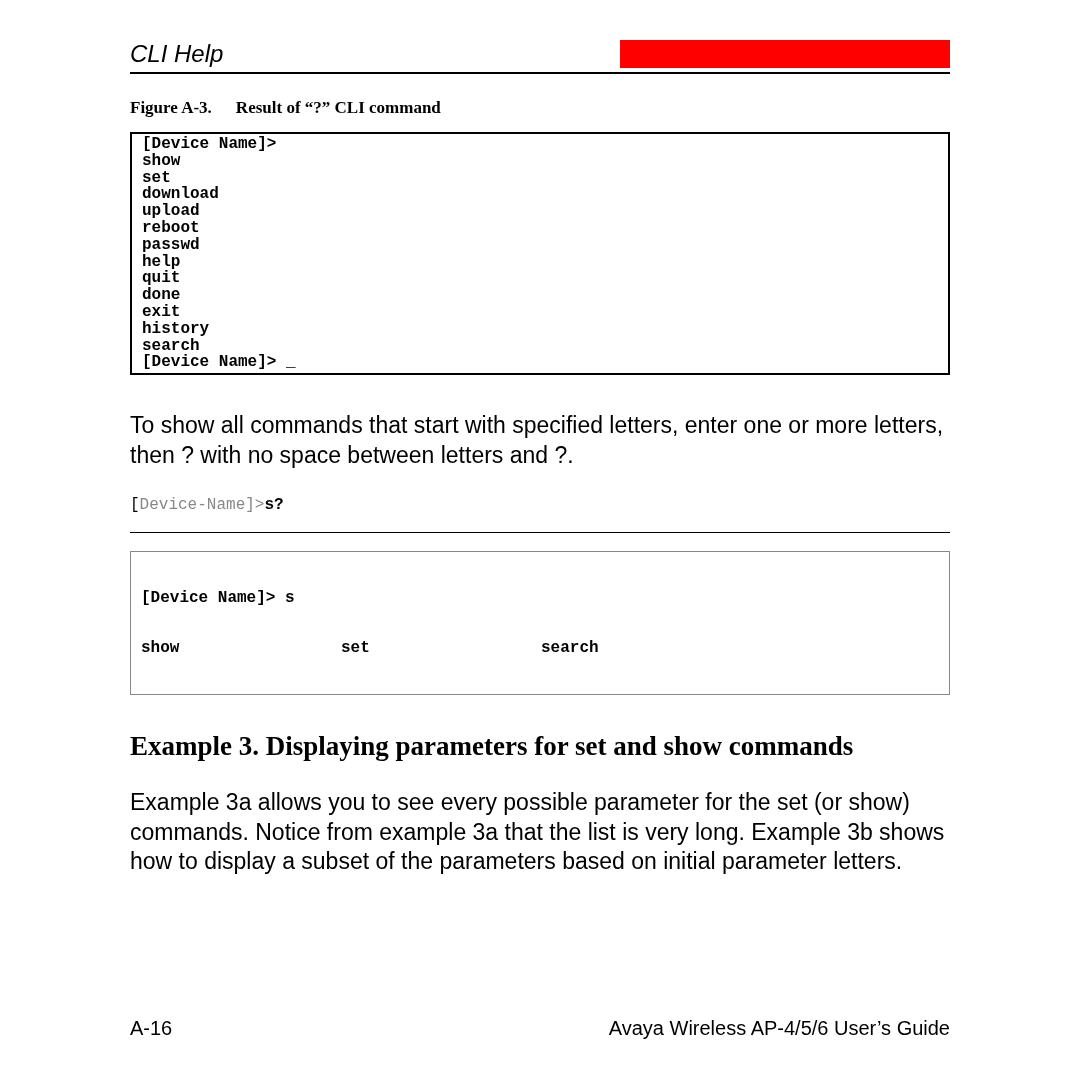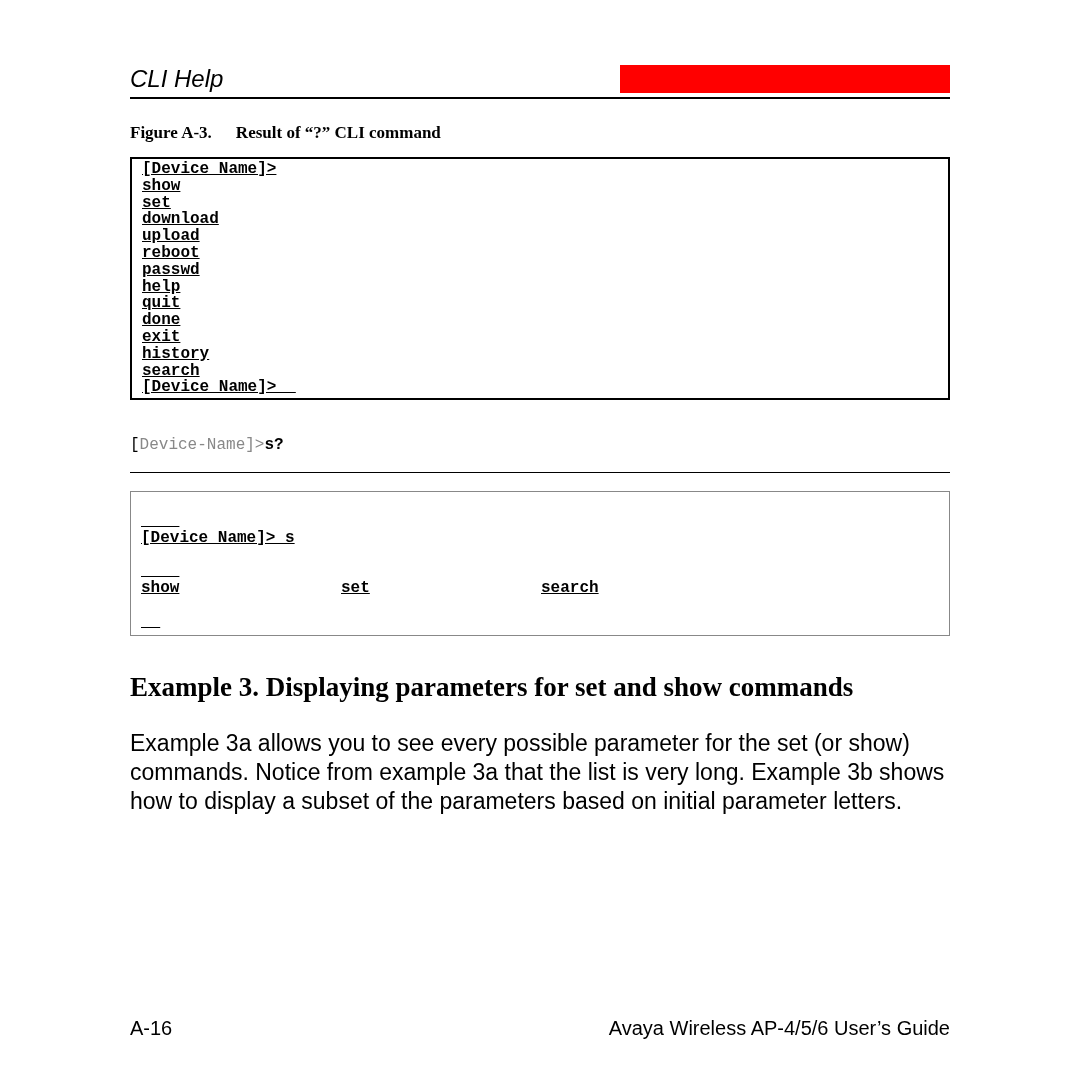--- a/index.html
+++ b/index.html
@@ -5,22 +5,21 @@
   body {
     margin: 0;
     padding: 0;
     background: #fff;
     font-family: Georgia, 'Times New Roman', serif;
     width: 1080px;
     height: 1080px;
     position: relative;
   }
   .page {
-    padding: 29px 130px 40px 130px;
-    margin-top: 36px;
+    padding: 40px 130px 40px 130px;
   }
   .header-row {
     display: flex;
     align-items: flex-end;
     margin-bottom: 4px;
   }
   .header-title {
     font-style: italic;
     font-size: 24px;
     font-family: Arial, Helvetica, sans-serif;
@@ -46,21 +45,20 @@
   .terminal-box {
     border: 2px solid #000;
     background: #fff;
     padding: 2px 10px 2px 10px;
     font-family: 'Courier New', monospace;
     font-weight: bold;
     font-size: 16px;
     line-height: 1.05;
     white-space: pre;
     margin-bottom: 36px;
-    text-decoration: underline;
   }
   .terminal-box.small {
     border: 1px solid #888;
     padding: 4px 10px;
     margin-bottom: 36px;
   }
   .example-heading {
     font-family: 'Book Antiqua', Palatino, Georgia, serif;
     font-weight: bold;
     font-size: 27px;
@@ -122,20 +120,21 @@
 passwd
 help
 quit
 done
 exit
 history
 search
 [Device Name]&gt; _</div>
 
 
+  <p class="body-text">To show all commands that start with specified letters, enter one or more letters, then ? with no space between letters and ?.</p>
 
   <div class="code-line">
     <span class="bracket">[</span><span class="prompt">Device-Name]&gt;</span><span class="cmd">s?</span>
   </div>
 
   <hr class="thin-rule">
 
 
   <div class="terminal-box small">
     <div>[Device Name]&gt; s</div>

